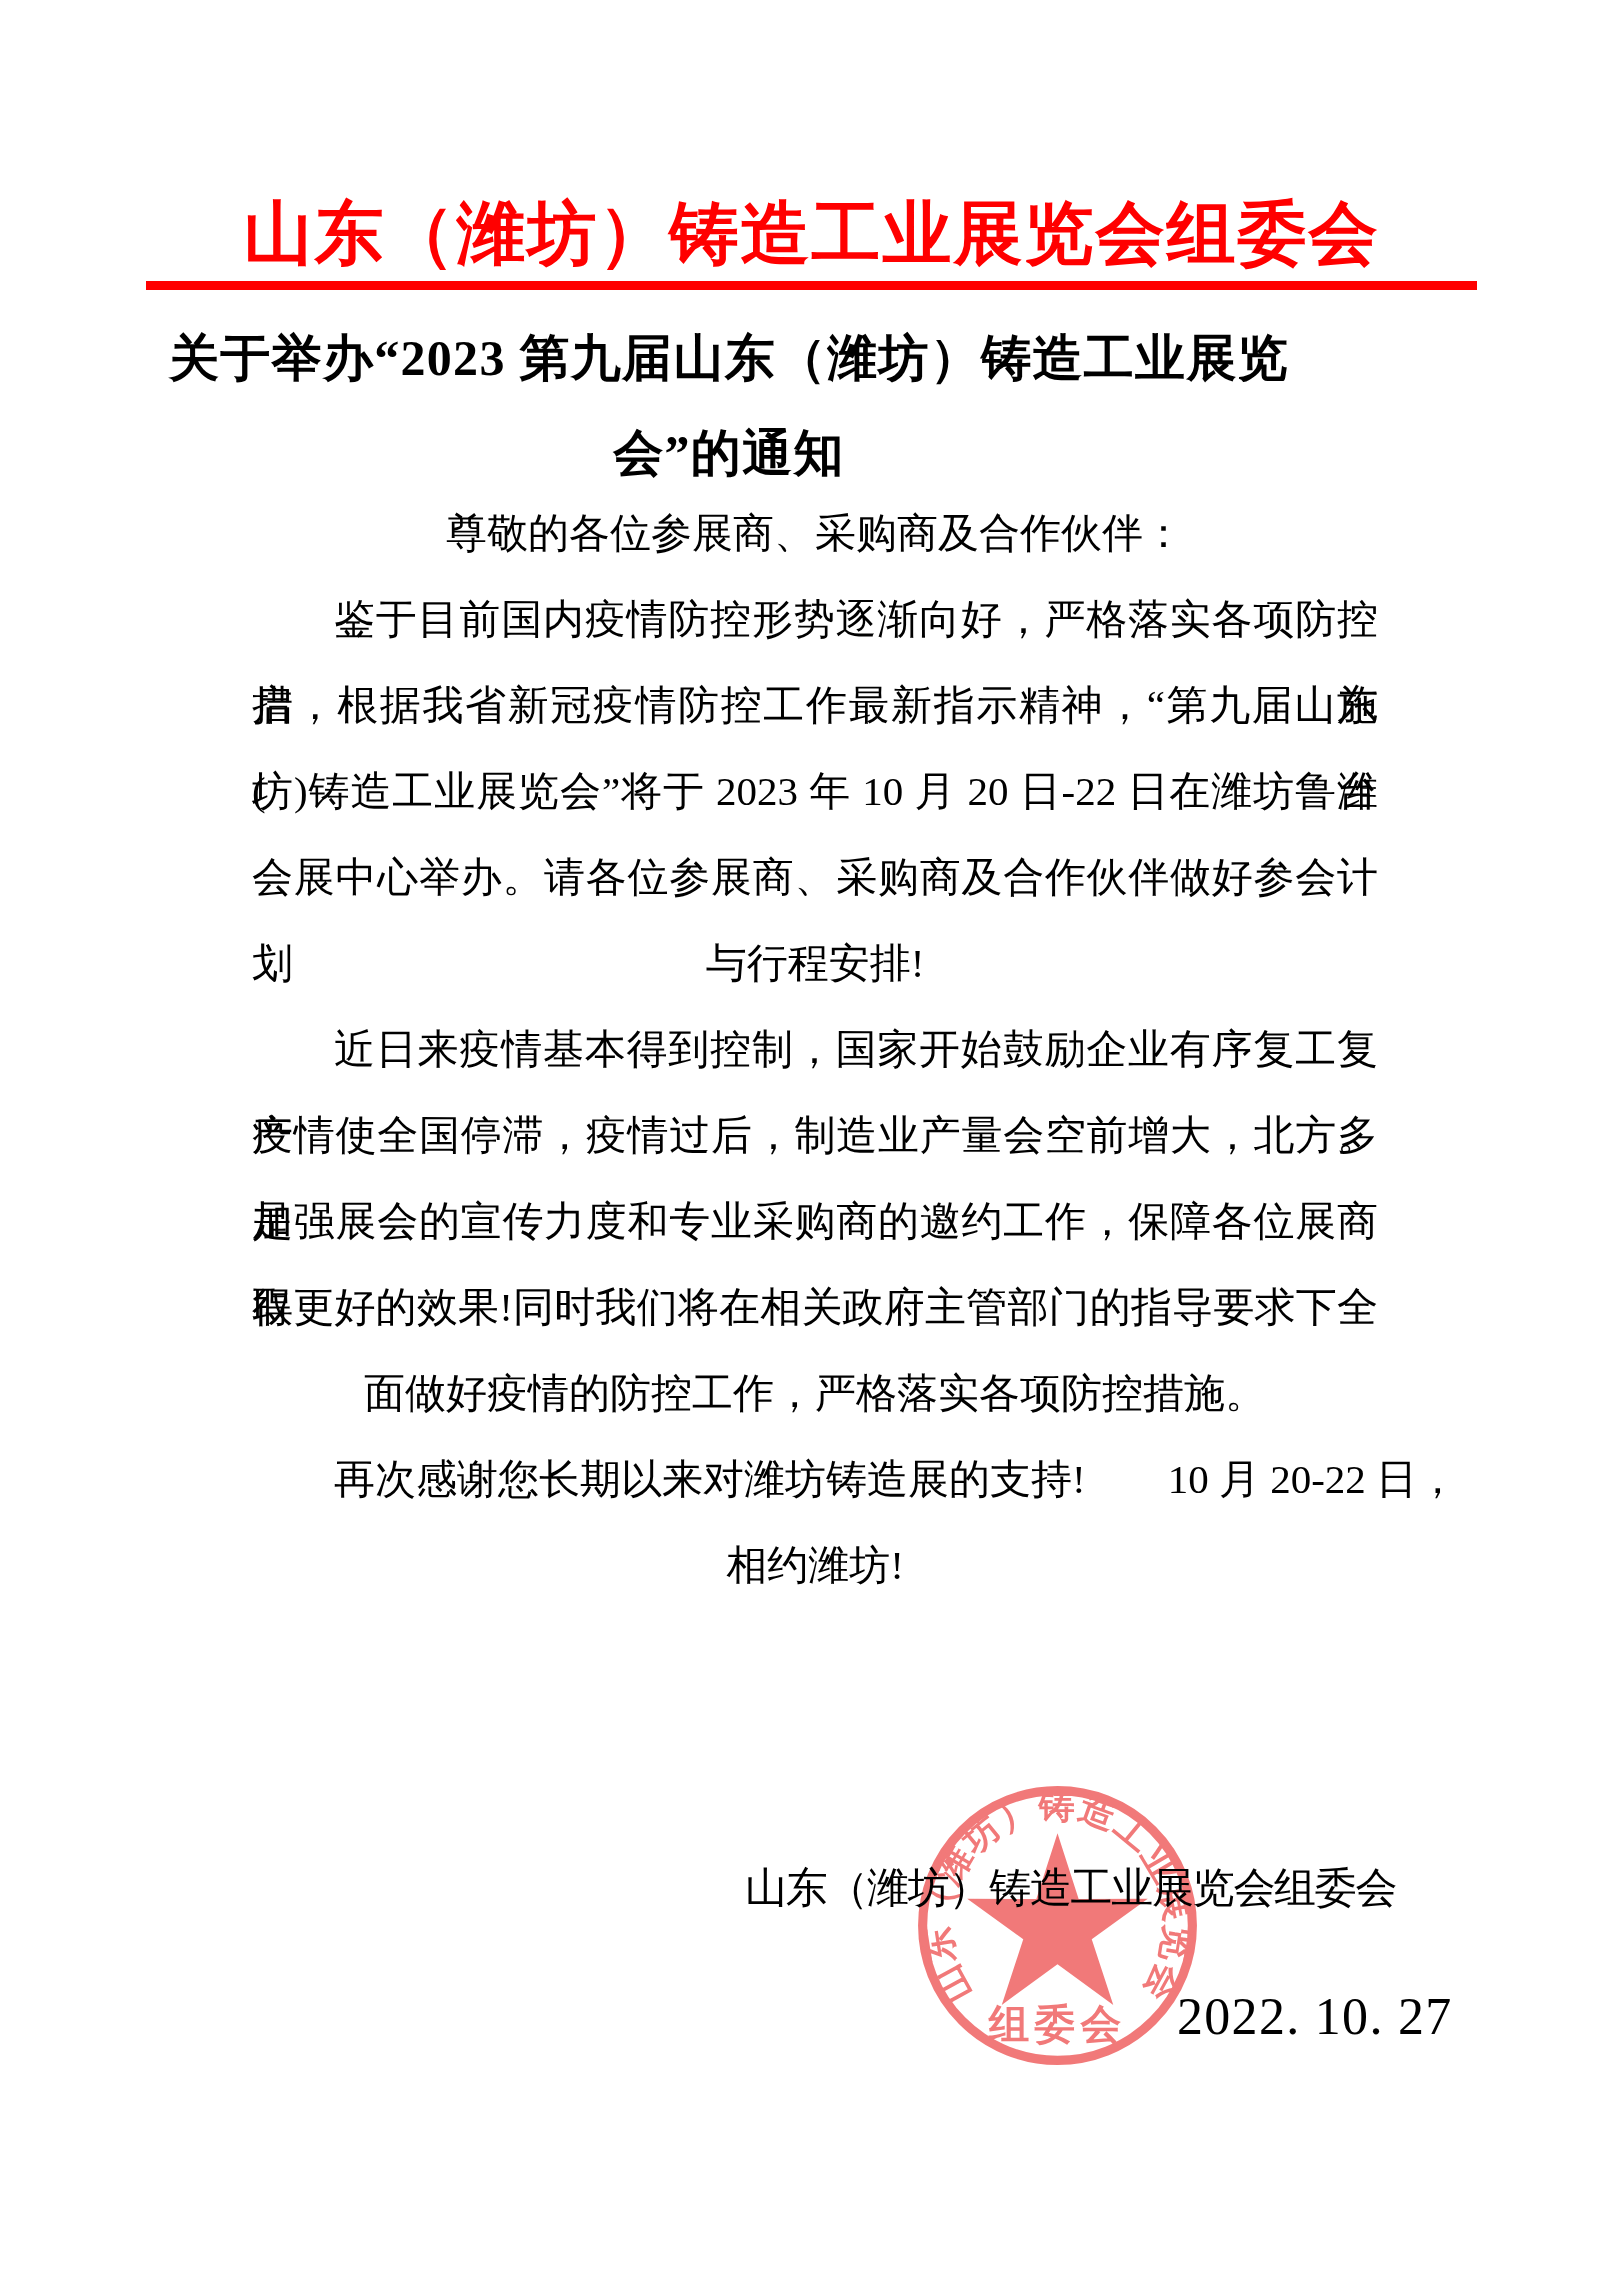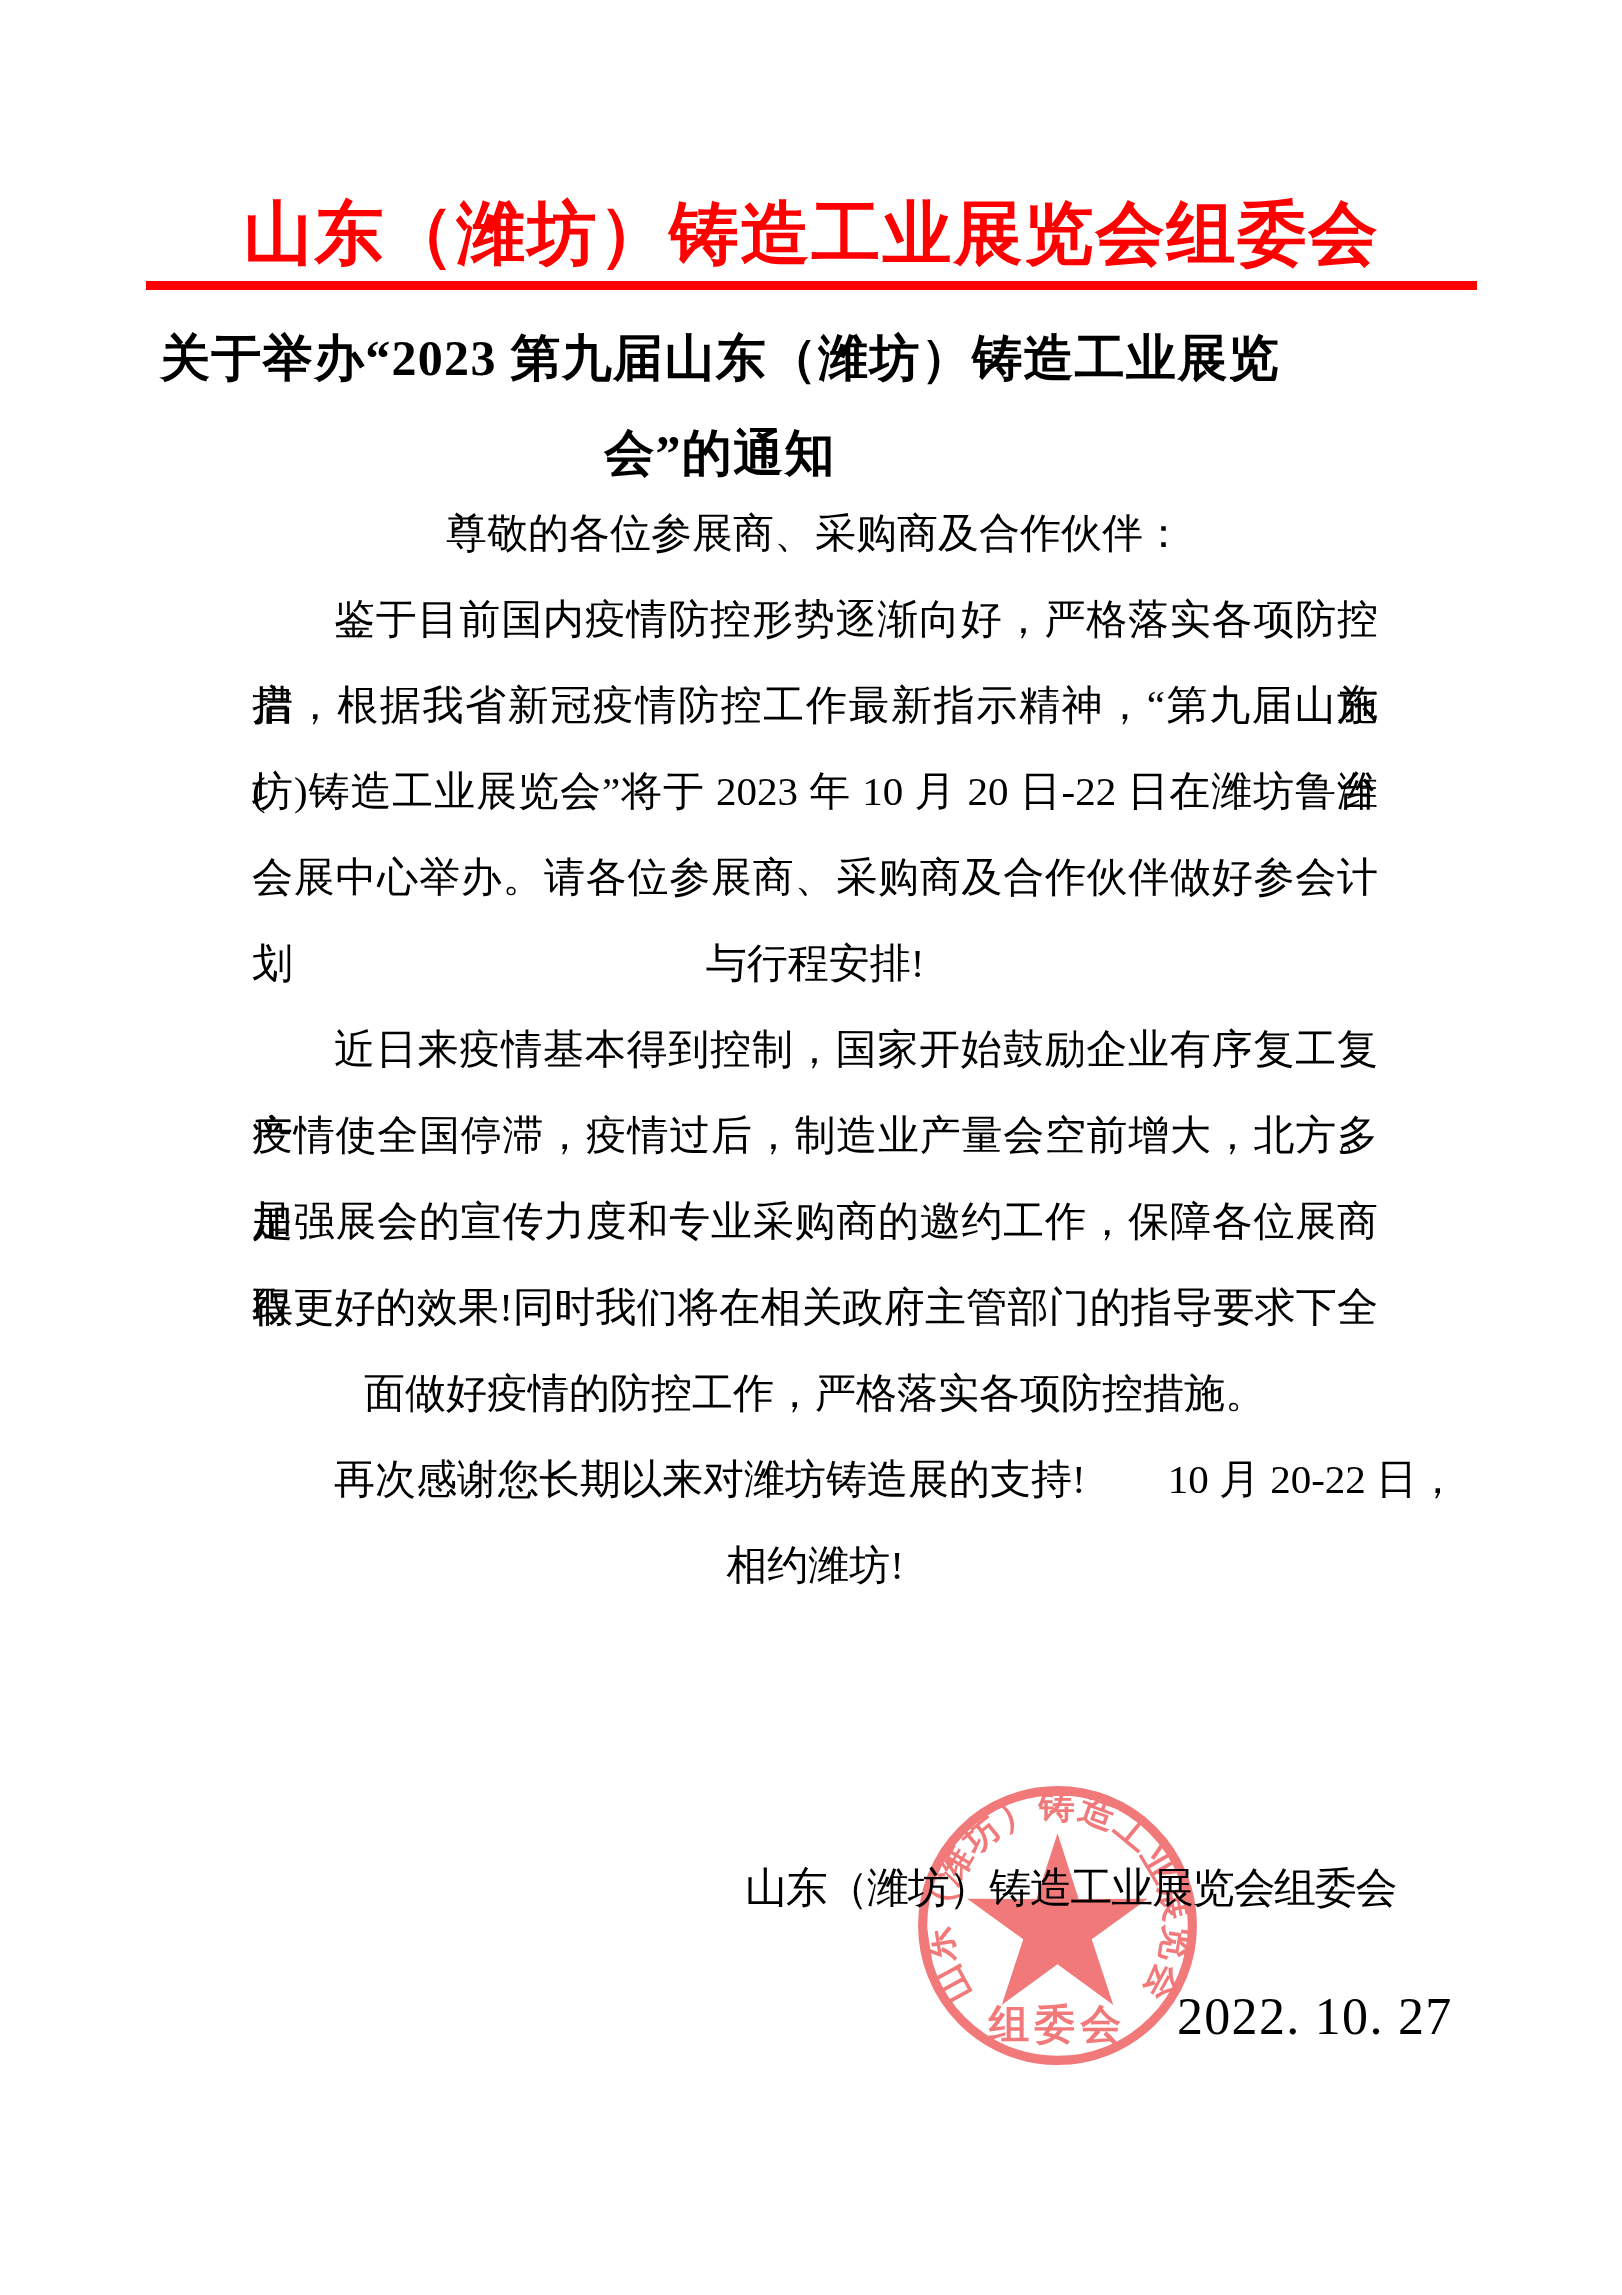--- a/index.html
+++ b/index.html
@@ -11,21 +11,21 @@
   .org-title{
     position:absolute;left:0;top:188px;width:1623px;
     text-align:center;font-size:69px;font-weight:bold;
     color:#ff0000;letter-spacing:2px;white-space:nowrap;
   }
   .red-rule{
     position:absolute;left:146px;top:281px;width:1331px;height:9.2px;
     background:#ff0000;
   }
   .doc-title{
-    position:absolute;left:0;width:1440px;text-align:center;
+    position:absolute;left:9px;width:1440px;text-align:center;
     font-size:50px;font-weight:bold;letter-spacing:1.3px;white-space:nowrap;
   }
   .doc-title.l1{top:325px;}
   .doc-title.l2{top:420px;}
   .body-block{
     position:absolute;left:252px;top:490px;width:1126px;
     font-size:41px;
   }
   .body-line{
     height:86px;line-height:86px;white-space:nowrap;

